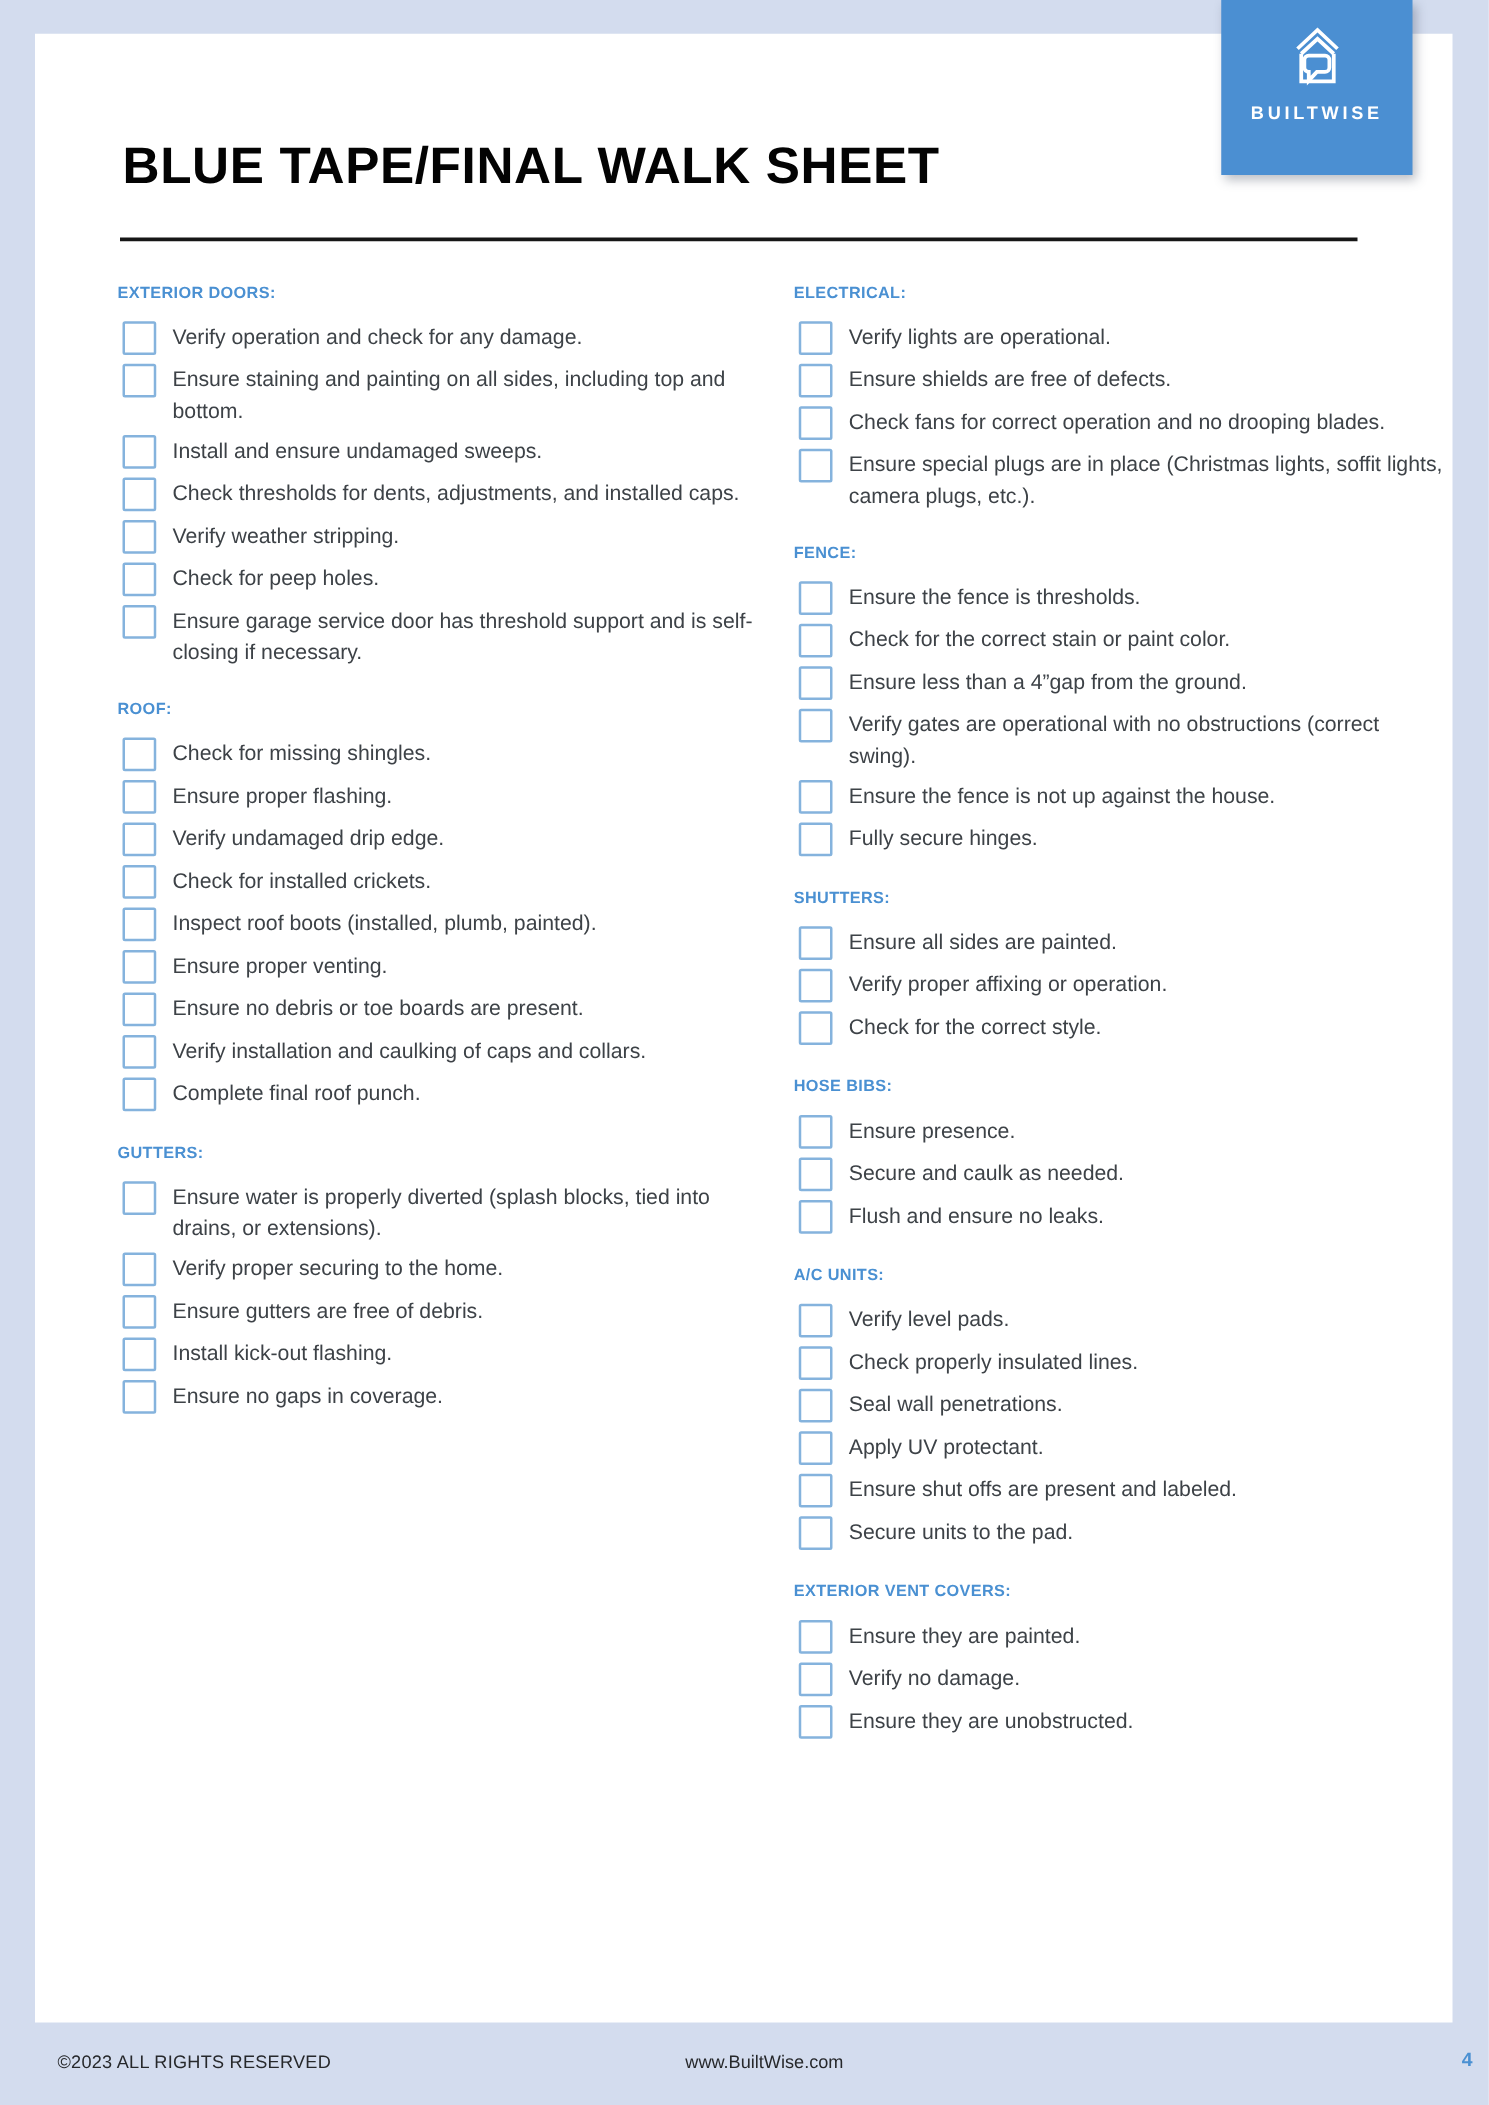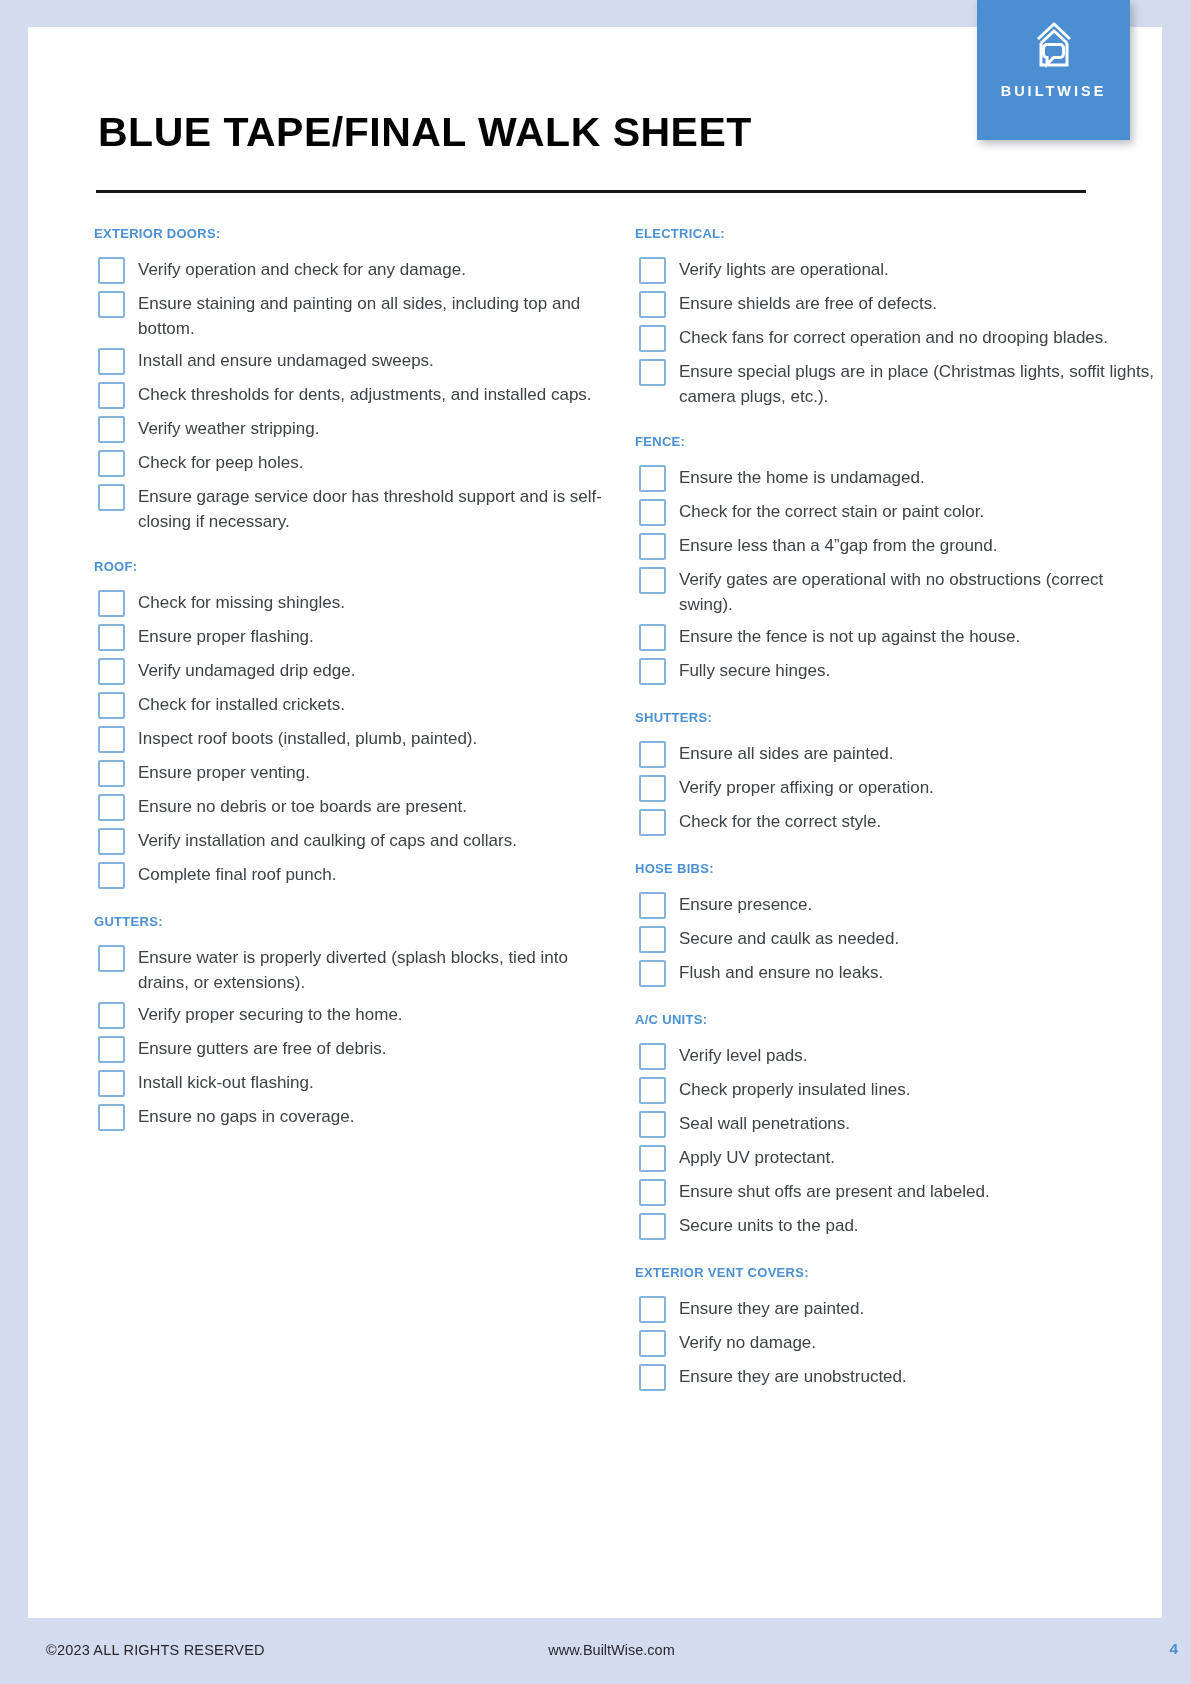--- a/index.html
+++ b/index.html
@@ -177,21 +177,21 @@
         </div>
         <div class="item">
           <span class="checkbox"></span>
           <span class="item-label">Ensure special plugs are in place (Christmas lights, soffit lights, camera plugs, etc.).</span>
         </div>
       </div>
       <div class="sec">
         <div class="sec-h">FENCE:</div>
         <div class="item">
           <span class="checkbox"></span>
-          <span class="item-label">Ensure the home is undamaged.</span>
+          <span class="item-label">Ensure the fence is thresholds.</span>
         </div>
         <div class="item">
           <span class="checkbox"></span>
           <span class="item-label">Check for the correct stain or paint color.</span>
         </div>
         <div class="item">
           <span class="checkbox"></span>
           <span class="item-label">Ensure less than a 4”gap from the ground.</span>
         </div>
         <div class="item">

